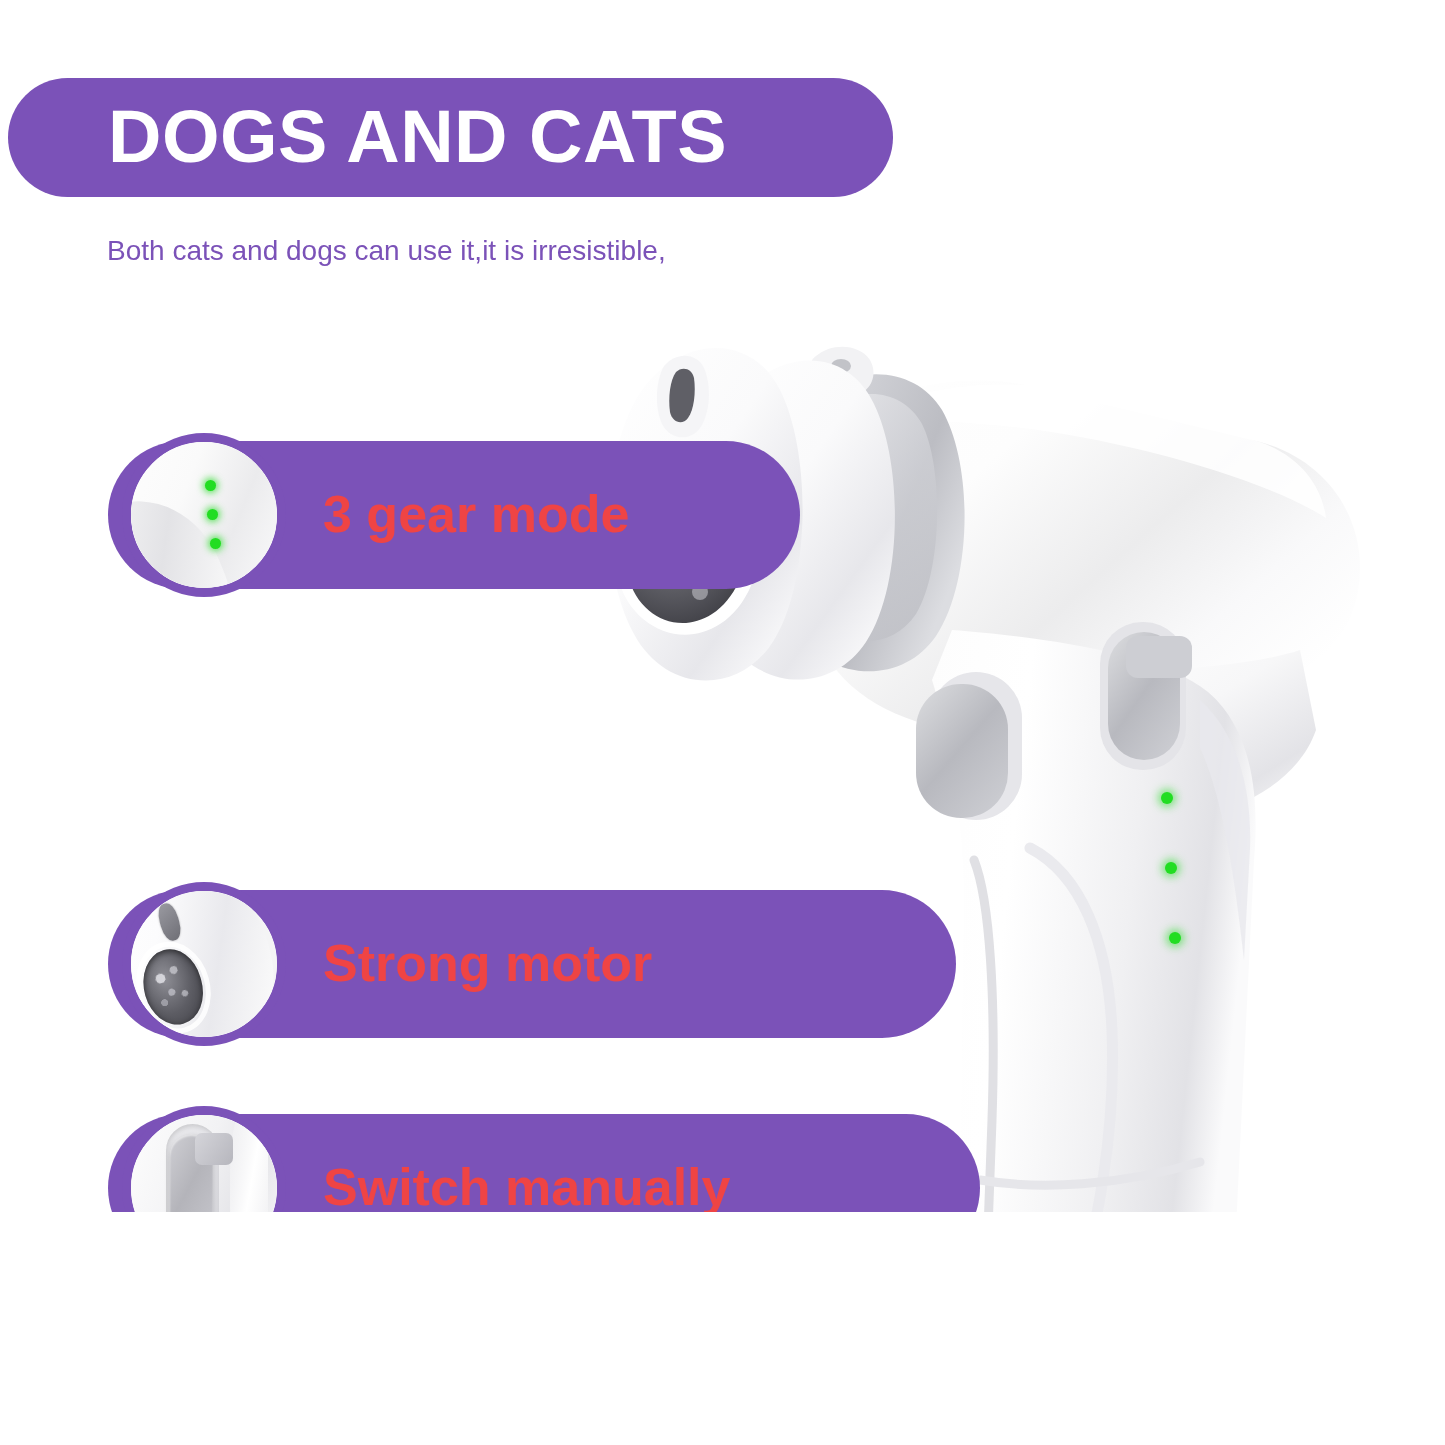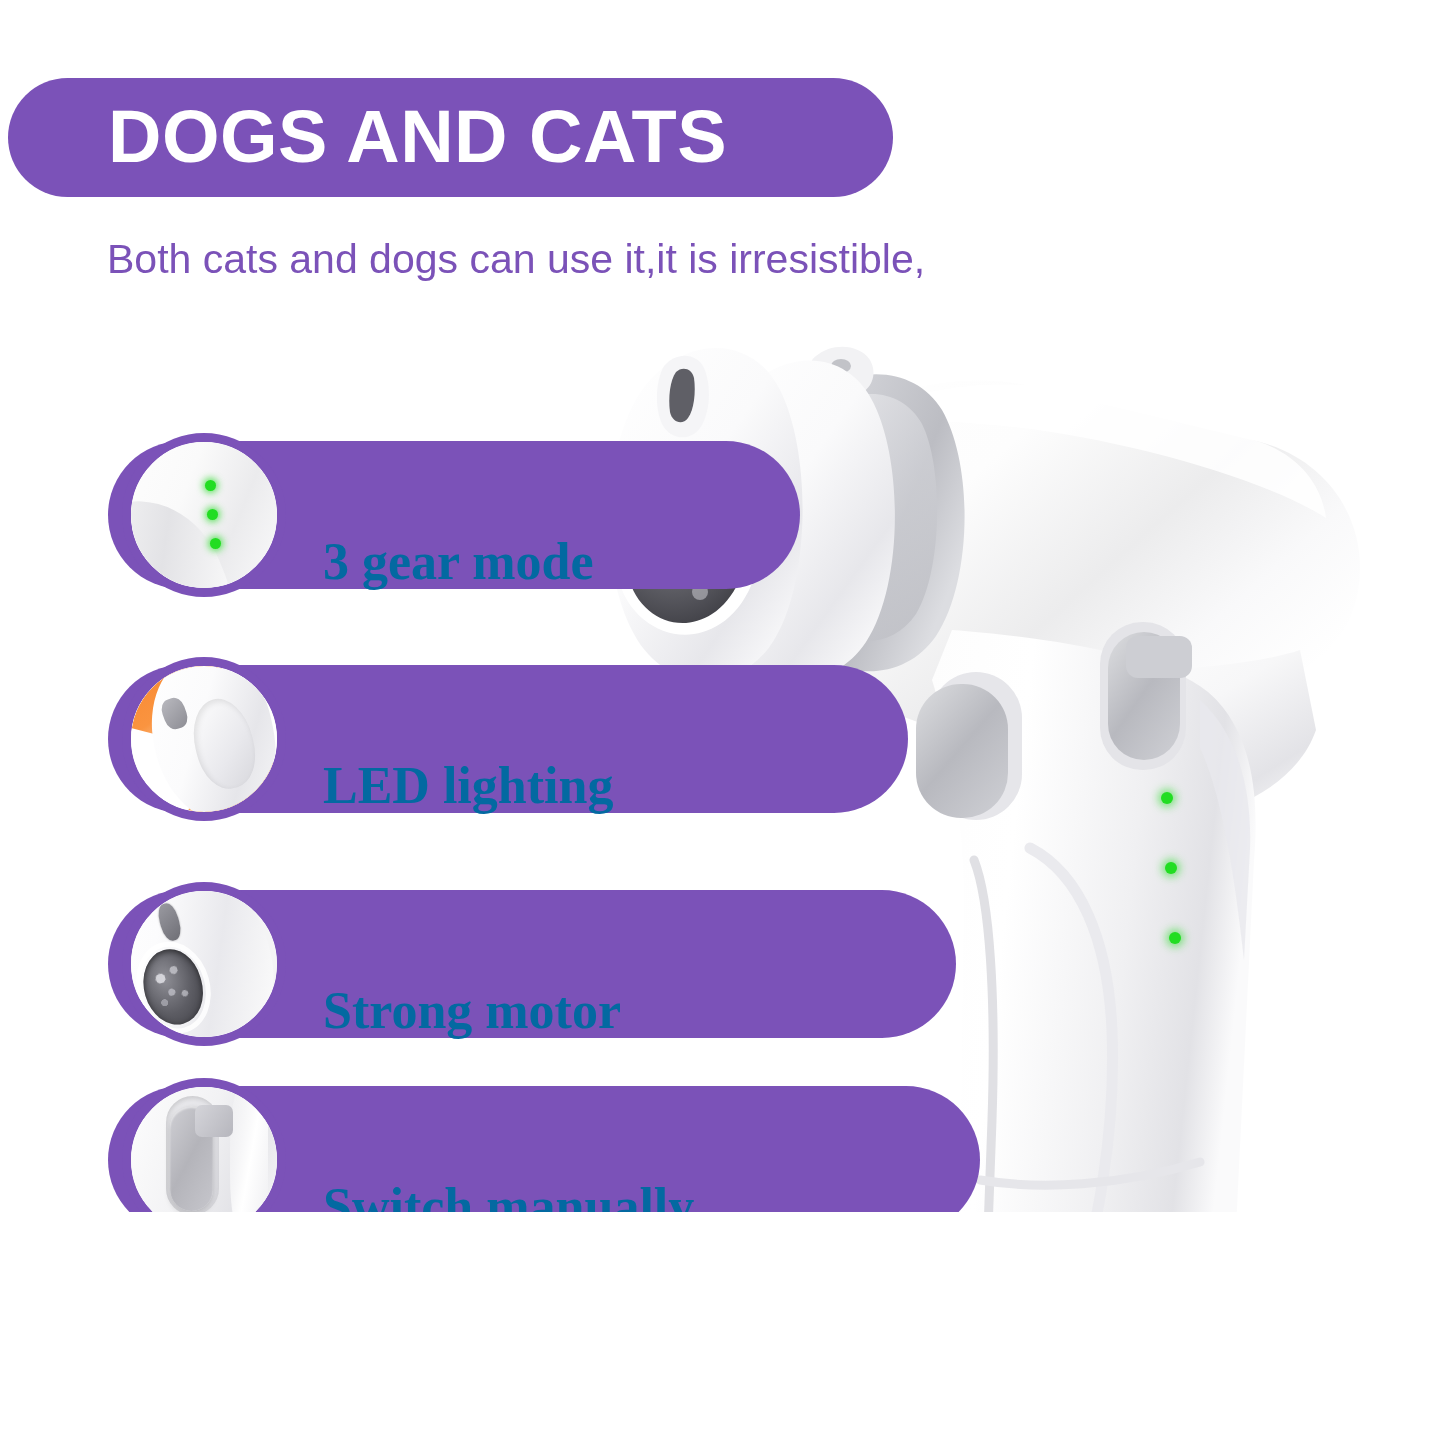--- a/index.html
+++ b/index.html
@@ -40,50 +40,49 @@
     font-family: "Liberation Sans", sans-serif;
   }
 
   
   .subtitle {
     position: absolute;
     left: 107px;
     top: 232px;
     width: 980px;
     color: #7B52B8;
-    font-size: 41px;
+    font-size: 28px;
     line-height: 1.33;
     font-family: "Liberation Sans", sans-serif;
   }
   .subtitle span { display: block; }
 
   
   .feature-row {
     position: absolute;
     height: 148px;
   }
   .feature-bar {
     position: absolute;
     left: 0;
     top: 0;
     height: 148px;
     background: #7B52B8;
     border-radius: 74px;
   }
   .feature-label {
     position: absolute;
-    color: #0369a1;
+    color: #ef4444;
     font-size: 52px;
     font-weight: bold;
     white-space: nowrap;
     top: 50%;
     transform: translateY(-52%);
     left: 215px;
-    font-family: Liberation Serif, serif;
-    margin-top: 48px;
+    font-family: Liberation Sans, sans-serif;
   }
   .thumb {
     position: absolute;
     left: 14px;
     top: -8px;
     width: 164px;
     height: 164px;
     border-radius: 50%;
     background: #ffffff;
     border: 9px solid #7B52B8;
@@ -413,51 +412,37 @@
         <div class="t1-shell"></div>
         <div class="t1-edge"></div>
         <div class="t1-dot" style="left:51%; top:26%;"></div>
         <div class="t1-dot" style="left:52%; top:46%;"></div>
         <div class="t1-dot" style="left:54%; top:66%;"></div>
       </div>
     </div>
     <div class="feature-label">3 gear mode</div>
   </div>
 
-  <div class="feature-row" style="left:108px; top:665px; width:800px;">
-    <div class="feature-bar" style="width:800px;"></div>
-    <div class="thumb">
-      <div class="thumb-inner">
-        <div class="t2-bg"></div>
-        <div class="t2-orange-tl"></div>
-        <div class="t2-orange-br"></div>
-        <div class="t2-body"></div>
-        <div class="t2-slot"></div>
-        <div class="t2-lens"></div>
-      </div>
-    </div>
-    <div class="feature-label">LED lighting</div>
-  </div>
 
   <div class="feature-row" style="left:108px; top:890px; width:848px;text-align:right;">
     <div class="feature-bar" style="width:848px;"></div>
     <div class="thumb">
       <div class="thumb-inner">
         <div class="t3-body"></div>
         <div class="t3-slot"></div>
         <div class="t3-opening">
             <div class="t3-grit"></div>
           </div>
         <div class="t3-lip"></div>
       </div>
     </div>
     <div class="feature-label">Strong motor</div>
   </div>
 
-  <div class="feature-row" style="left:108px; top:1086px; width:872px;">
+  <div class="feature-row" style="left:108px; top:1114px; width:872px;">
     <div class="feature-bar" style="width:872px;"></div>
     <div class="thumb">
       <div class="thumb-inner">
         <div class="t4-body"></div>
         <div class="t4-edge"></div>
         <div class="t4-recess"></div>
         <div class="t4-switch"></div>
         <div class="t4-tab"></div>
       </div>
     </div>

